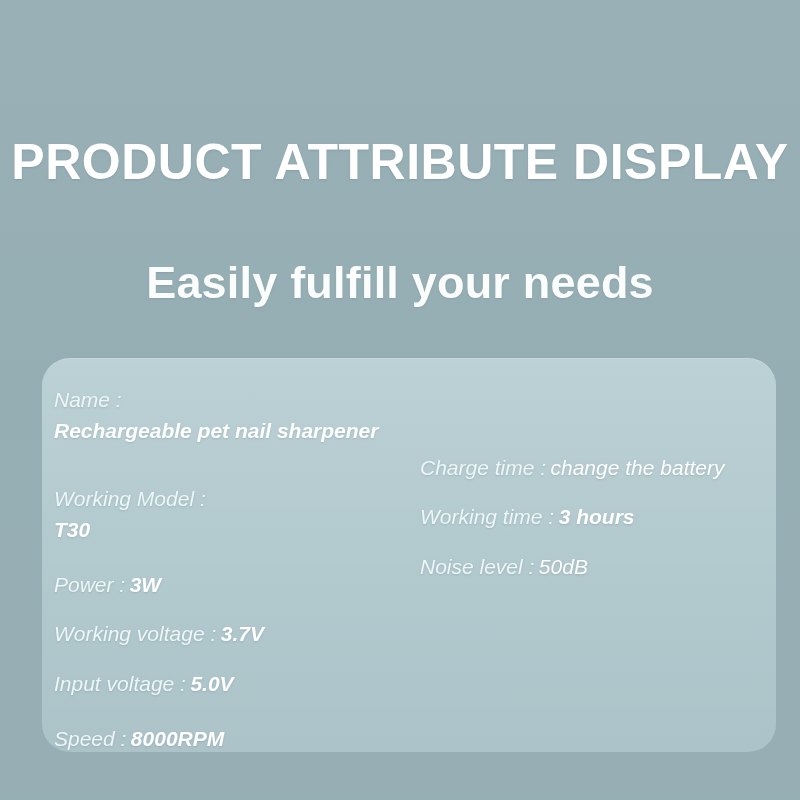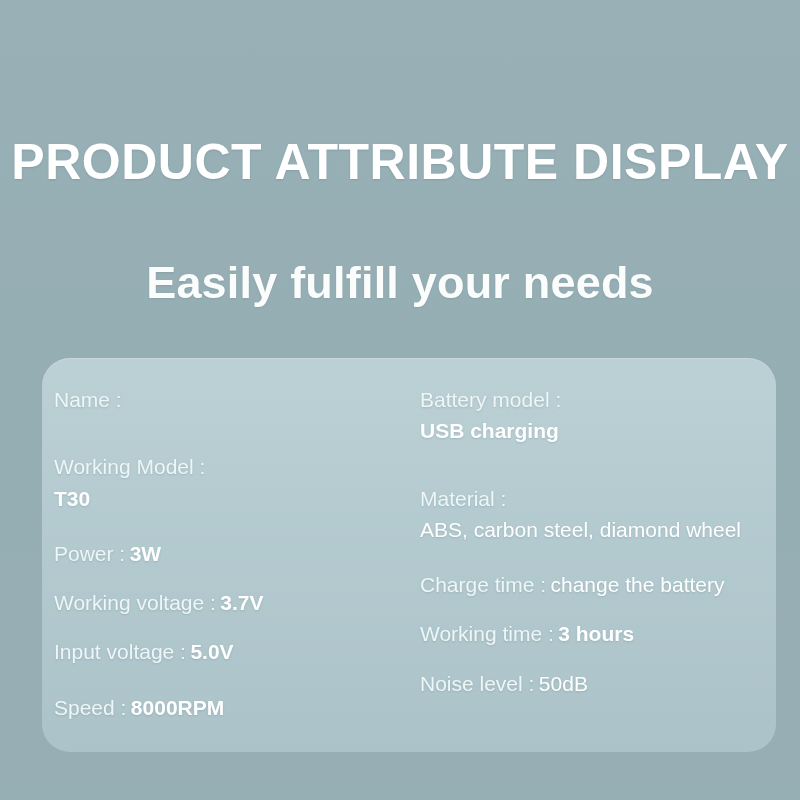--- a/index.html
+++ b/index.html
@@ -66,20 +66,21 @@
     background: linear-gradient(180deg,
                 rgba(214,232,236,0.60) 0%,
                 rgba(206,227,232,0.52) 45%,
                 rgba(198,220,226,0.44) 100%);
     box-shadow: inset 0 1px 0 rgba(255,255,255,0.16);
   }
 
   .spec-columns {
     position: absolute;
     inset: 0;
+    font-style: italic;
   }
 
   .spec-col {
     position: absolute;
     top: 28px;
   }
   .spec-col.left  { left: 12px;  width: 372px; }
   .spec-col.right { left: 378px; width: 348px; }
 
   
@@ -128,20 +129,21 @@
 
   <div class="page-subtitle">Easily fulfill your needs</div>
 
   <section class="spec-panel">
     <div class="spec-columns">
 
       <div class="spec-col left">
 
         <div class="spec-row stacked">
           <span class="label">Name :</span>
+          <span class="value bold">Rechargeable pet nail sharpener</span>
         </div>
 
         <div class="gap-lg"></div>
 
         <div class="spec-row stacked">
           <span class="label">Working Model :</span>
           <span class="value bold">T30</span>
         </div>
 
         <div class="gap-md"></div>
@@ -169,31 +171,23 @@
 
         <div class="spec-row inline">
           <span class="label">Speed :</span>
           <span class="value bold">8000RPM</span>
         </div>
 
       </div>
 
       <div class="spec-col right">
 
-        <div class="spec-row stacked">
-          <span class="label">Battery model :</span>
-          <span class="value bold">USB charging</span>
-        </div>
 
         <div class="gap-lg"></div>
 
-        <div class="spec-row stacked">
-          <span class="label">Material :</span>
-          <span class="value">ABS, carbon steel, diamond wheel</span>
-        </div>
 
         <div class="gap-md"></div>
 
         <div class="spec-row inline">
           <span class="label">Charge time :</span>
           <span class="value">change the battery</span>
         </div>
 
         <div class="gap-sm"></div>
 

